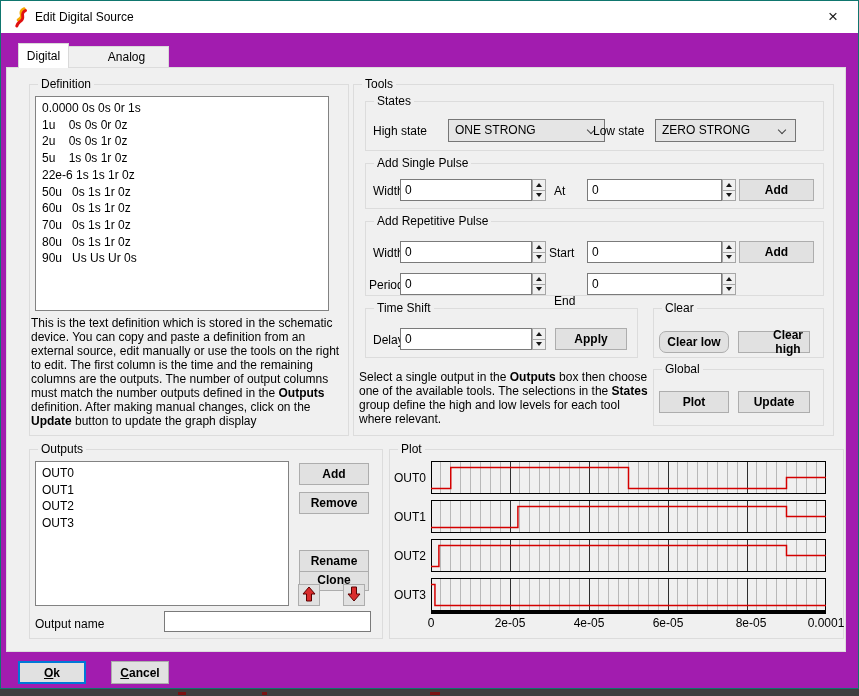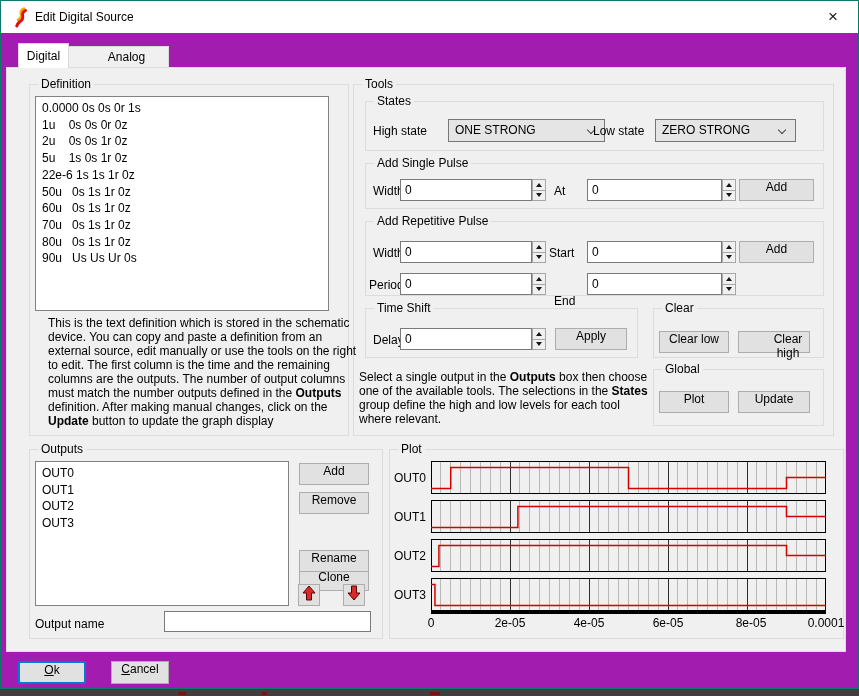--- a/index.html
+++ b/index.html
@@ -13,35 +13,35 @@
   .close-btn{position:absolute;right:8px;top:2px;width:34px;height:28px;display:flex;align-items:center;justify-content:center;font-size:17px;color:#1a1a1a;cursor:default;}
   .tab{position:absolute;border:1px solid #d9d9d9;border-bottom:none;text-align:center;box-sizing:border-box;}
   .tab-active{left:17px;top:42px;width:51px;height:25px;background:#fff;line-height:24px;z-index:3;}
   .tab-inactive{left:67px;top:45px;width:101px;height:21px;background:#f0f0f0;line-height:20px;z-index:1;padding-left:16px;}
   .pane{position:absolute;left:5px;top:66px;width:840px;height:585px;border:1px solid #dcdcdc;background:#f0f0f0;box-sizing:border-box;z-index:2;}
   .group{position:absolute;border:1px solid #dcdcdc;box-sizing:border-box;z-index:2;}
   .glabel{position:absolute;top:-8px;left:8px;background:#f0f0f0;padding:0 3px;line-height:14px;white-space:nowrap;}
   .lbl{position:absolute;line-height:14px;white-space:nowrap;z-index:3;}
   .defbox{position:absolute;left:34px;top:95px;width:294px;height:215px;background:#fff;border:1px solid #828282;
           box-sizing:border-box;padding:3px 6px;white-space:pre;line-height:16.7px;overflow:hidden;z-index:3;}
-  .desc{position:absolute;left:30px;top:315px;width:318px;line-height:14px;z-index:3;padding-left:17px;}
+  .desc{position:absolute;left:30px;top:315px;width:318px;line-height:14px;z-index:3;}
   .note{position:absolute;left:358px;top:369px;width:292px;line-height:14px;z-index:3;}
   .tin{position:absolute;height:22px;background:#fff;border:1px solid #7a7a7a;box-sizing:border-box;
        font:12px "Liberation Sans",sans-serif;padding:0 4px;z-index:3;outline:none;}
   .spin{position:absolute;width:14px;height:22px;display:flex;flex-direction:column;box-sizing:border-box;z-index:3;}
   .spin-b{flex:1;background:#f0f0f0;border:1px solid #a6a6a6;display:flex;align-items:center;justify-content:center;box-sizing:border-box;}
   .spin-b + .spin-b{border-top:none;}
   .tri-up{width:0;height:0;border-left:3.5px solid transparent;border-right:3.5px solid transparent;border-bottom:4px solid #161616;}
   .tri-down{width:0;height:0;border-left:3.5px solid transparent;border-right:3.5px solid transparent;border-top:4px solid #161616;}
   .combo{position:absolute;height:23px;background:#e5e5e5;border:1px solid #767676;box-sizing:border-box;
          line-height:21px;padding-left:6px;z-index:3;}
   .combo::after{content:'';position:absolute;right:10px;top:7px;width:5px;height:5px;
                 border-right:1px solid #444;border-bottom:1px solid #444;transform:rotate(45deg);}
   .btn{position:absolute;background:#e1e1e1;border:1px solid #adadad;box-sizing:border-box;
-       display:flex;justify-content:center;z-index:3;cursor:default;}
+       display:flex;align-items:center;justify-content:center;z-index:3;cursor:default;font-weight:bold;}
   .btn-label{display:block;text-align:center;width:100%;}
   .mnemonic::first-letter{text-decoration:underline;}
   .ok{border:2px solid #0078d7;}
   .listbox{position:absolute;left:34px;top:460px;width:254px;height:145px;background:#fff;border:1px solid #828282;
            box-sizing:border-box;padding-top:3px;z-index:3;overflow:hidden;}
   .list-item{padding:0 6px;line-height:16.5px;}
   #plot-rows{position:absolute;left:392px;top:460px;z-index:3;}
   .plot-row{display:flex;align-items:center;margin-bottom:6px;height:33px;}
   .plot-label{width:33px;text-align:right;margin-right:5px;}
   .plot-axis{position:absolute;left:430px;top:610px;width:395px;height:3px;background:#000;z-index:3;}
@@ -188,21 +188,21 @@
           <div class="tri-down"></div>
         </div>
       </div>
     <div class="btn" style="left:554px;top:327px;width:72px;height:22px;">
         <span class="btn-label">Apply</span>
       </div>
 
     <div class="group" style="left:652px;top:307px;width:171px;height:50px;">
       <span class="glabel">Clear</span>
     </div>
-    <div class="btn" style="left:658px;top:330px;width:70px;height:22px;">
+    <div class="btn" style="left:658px;top:330px;width:70px;height:22px;border-radius:7px;">
         <span class="btn-label">Clear low</span>
       </div>
     <div class="btn" style="left:737px;top:330px;width:72px;height:22px;padding-left:28px;">
         <span class="btn-label">Clear high</span>
       </div>
 
     <div class="note"><span>Select a single output in the </span><b>Outputs</b><span> box then choose one of the available tools. The selections in the </span><b>States</b><span> group define the high and low levels for each tool where relevant.</span></div>
 
     <div class="group" style="left:652px;top:368px;width:171px;height:57px;">
       <span class="glabel">Global</span>

